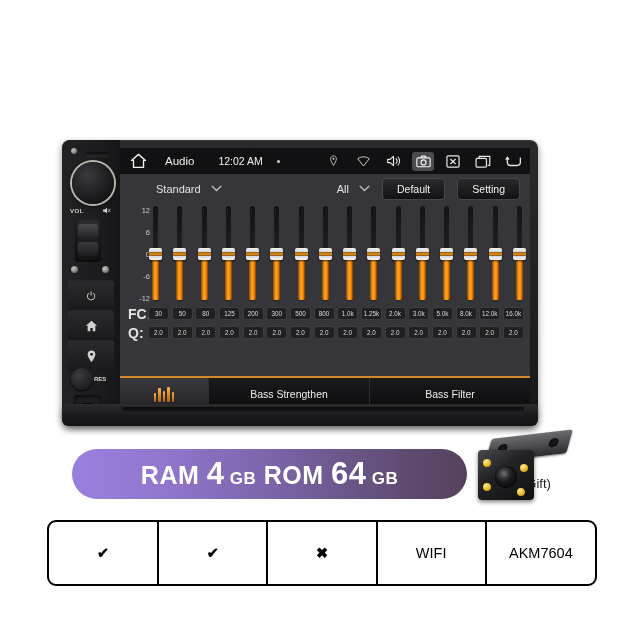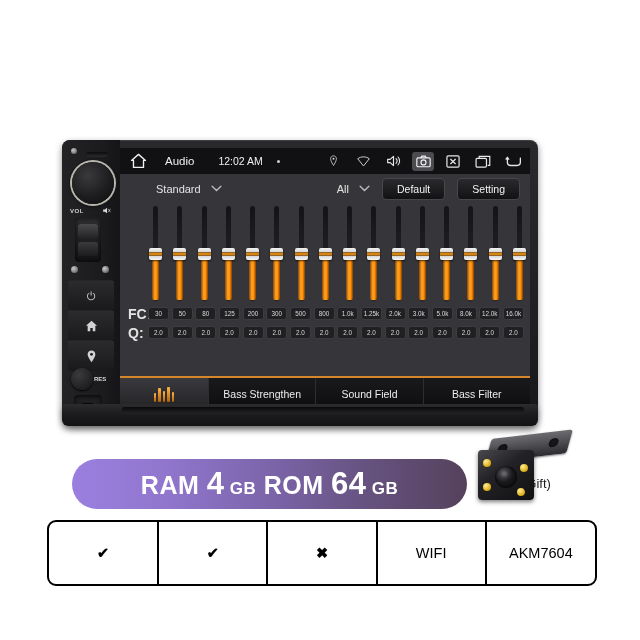--- a/index.html
+++ b/index.html
@@ -127,21 +127,21 @@
     flex:1;display:flex;align-items:center;justify-content:center;
     color:#ececec;font-size:10.5px;border-right:1px solid #2e2e31;
   }
   .tab:last-child{border-right:none;}
   .tab.active{flex:0 0 88px;background:linear-gradient(180deg,#3a3a3e,#232326);}
   #eq-tab-icon{display:flex;align-items:flex-end;gap:2px;height:15px;}
   #eq-tab-icon i{display:block;width:2.5px;background:linear-gradient(180deg,#ffb446,#b4620a);border-radius:1px;}
 
   
   #ram-banner{
-    position:absolute;left:72px;top:459px;width:395px;height:50px;border-radius:25px;
+    position:absolute;left:72px;top:449px;width:395px;height:50px;border-radius:25px;
     background:linear-gradient(90deg,#9b7fe0 0%,#9277cf 22%,#7e66ad 48%,#66527f 75%,#55415c 100%);
     display:flex;align-items:center;justify-content:center;
   }
   #ram-text{color:#ffffff;font-weight:bold;white-space:nowrap;letter-spacing:.5px;}
   #ram-text .big{font-size:31px;}
   #ram-text .med{font-size:25px;}
   #ram-text .sm{font-size:17px;}
 
   
   #camera-wrap{position:absolute;left:470px;top:430px;width:120px;height:75px;}
@@ -304,20 +304,27 @@
           <svg width="11" height="7" viewBox="0 0 12 8">
               <path d="M1 1.5 6 6.3 11 1.5" fill="none" stroke="#bdbdbd" stroke-width="1.5" stroke-linecap="round"></path>
             </svg>
         </span>
       </div>
       <button class="pillbtn">Default</button>
       <button class="pillbtn">Setting</button>
     </div>
 
     <div id="eq-area">
+      <div id="scale">
+          <span class="scale-lbl" style="top: 6px;">12</span>
+          <span class="scale-lbl" style="top: 28px;">6</span>
+          <span class="scale-lbl" style="top: 50px;">0</span>
+          <span class="scale-lbl" style="top: 72px;">-6</span>
+          <span class="scale-lbl" style="top: 94px;">-12</span>
+        </div>
       <div id="sliders">
           <div class="slider">
             <div class="track"></div>
             <div class="fill" style="height: 44px;"></div>
             <div class="knob" style="bottom: 42px;"></div>
           </div>
           <div class="slider">
             <div class="track"></div>
             <div class="fill" style="height: 44px;"></div>
             <div class="knob" style="bottom: 42px;"></div>
@@ -446,23 +453,20 @@
             <i style="height: 14px;"></i>
             <i style="height: 11px;"></i>
             <i style="height: 15px;"></i>
             <i style="height: 10px;"></i>
           </span>
         </div>
         <div class="tab">
           <span>Bass Strengthen</span>
         </div>
         <div class="tab">
-          <span>Sound Field</span>
-        </div>
-        <div class="tab">
           <span>Bass Filter</span>
         </div>
       </div>
   </div>
 </div>
 
 <div id="radio-base"></div>
 
 <div id="ram-banner">
   <div id="ram-text">

